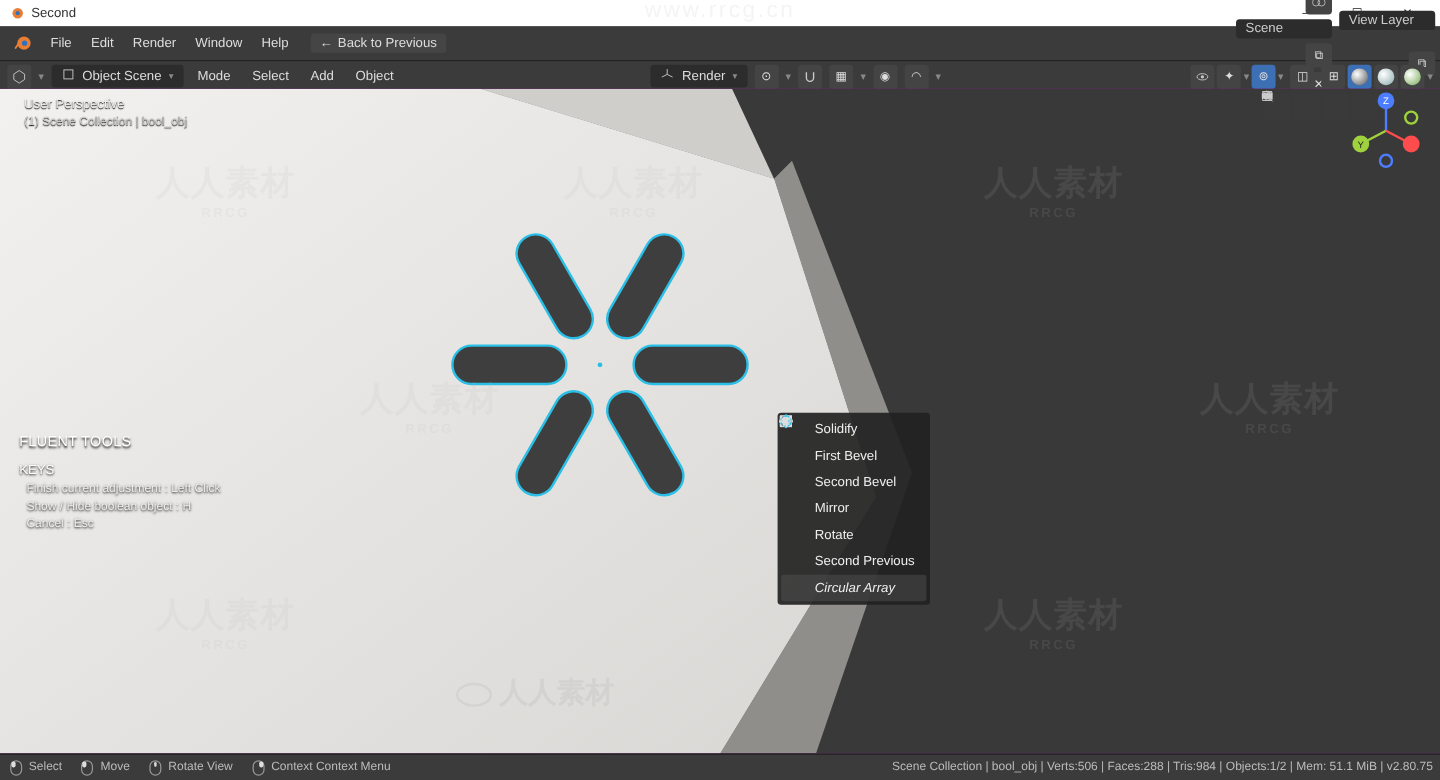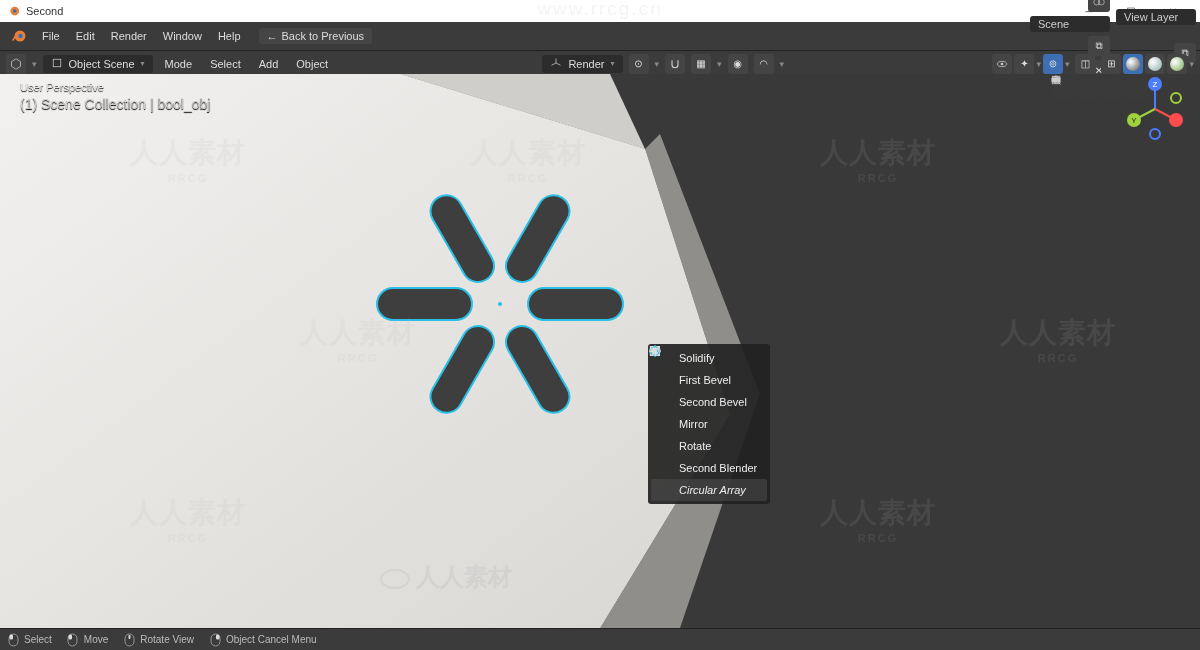--- a/index.html
+++ b/index.html
@@ -32,21 +32,21 @@
   .header2 .ico-btn { width: 20px; height: 20px; background: #444; border-radius: 3px; display: flex; align-items: center; justify-content: center; font-size: 10px; }
   .header2 .ico-btn.on { background: #3d6fb4; }
   .header2 .sphere-ico { width: 14px; height: 14px; border-radius: 50%; background: radial-gradient(circle at 35% 35%, #fff, #555); }
 
   
   .viewport { position: absolute; top: 74px; bottom: 22px; left: 0; right: 0; background: #a21caf; overflow: hidden; }
   .viewport svg { position: absolute; inset: 0; }
 
   
   .overlay-info { position: absolute; left: 20px; top: 6px; font-size: 11px; color: #eee; text-shadow: 0 1px 1px #000; line-height: 1.4; }
-  .overlay-info .row2 { font-size: 14px; color: #ccc; }
+  .overlay-info .row2 { font-size: 10px; color: #ccc; }
 
   
   .fluent-panel { position: absolute; left: 16px; top: 286px; font-size: 11px; color: #fff; text-shadow: 0 1px 2px #000; line-height: 1.45; }
   .fluent-panel .heading { font-size: 12px; font-weight: normal; margin-bottom: 8px; letter-spacing: 0.3px; }
   .fluent-panel .keys-hd { font-size: 11px; margin-top: 2px; }
   .fluent-panel .key-line { font-size: 10px; color: #eee; padding-left: 6px; }
 
   
   .ctx-popup { position: absolute; left: 648px; top: 270px; background: rgba(34,34,34,0.92); border-radius: 3px; padding: 3px; font-size: 11px; color: #eee; }
   .ctx-popup .row { display: flex; align-items: center; gap: 8px; padding: 3px 10px 3px 4px; border-radius: 2px; }
@@ -254,20 +254,27 @@
       </g>
       <circle cx="0" cy="0" r="2" fill="#2abfe6"></circle>
     </g>
   </svg>
 
   <div class="overlay-info">
     <div>User Perspective</div>
     <div class="row2">(1) Scene Collection | bool_obj</div>
   </div>
 
+  <div class="fluent-panel">
+    <div class="heading">FLUENT TOOLS</div>
+    <div class="keys-hd">KEYS</div>
+    <div class="key-line">Finish current adjustment : Left Click</div>
+    <div class="key-line">Show / Hide boolean object : H</div>
+    <div class="key-line">Cancel : Esc</div>
+  </div>
 
   <div class="ctx-popup">
     <div class="row">
       <span class="ico">
           <svg width="14" height="14" viewBox="0 0 16 16">
             <path d="M8 2 L8 14 M5 5 L8 2 L11 5 M5 11 L8 14 L11 11" stroke="#2abfe6" stroke-width="1.4" fill="none"></path>
           </svg>
         </span>
       <span>Solidify</span>
     </div>
@@ -308,21 +315,21 @@
         </span>
       <span>Rotate</span>
     </div>
     <div class="row">
       <span class="ico">
           <svg width="14" height="14" viewBox="0 0 16 16">
             <rect x="3" y="3" width="10" height="10" fill="none" stroke="#ddd" stroke-width="1.4"></rect>
             <rect x="6" y="6" width="4" height="4" fill="#ddd"></rect>
           </svg>
         </span>
-      <span>Second Blender</span>
+      <span>Second Previous</span>
     </div>
     <div class="row sel">
       <span class="ico">
           <svg width="14" height="14" viewBox="0 0 16 16">
             <circle cx="8" cy="8" r="5" fill="none" stroke="#2abfe6" stroke-width="1" stroke-dasharray="2 2"></circle>
             <circle cx="8" cy="3" r="1" fill="#2abfe6"></circle>
             <circle cx="12.3" cy="10.5" r="1" fill="#2abfe6"></circle>
             <circle cx="3.7" cy="10.5" r="1" fill="#2abfe6"></circle>
           </svg>
         </span>
@@ -410,16 +417,17 @@
       </span>
     <span>Rotate View</span>
   </div>
   <div class="sb-item">
     <span class="sb-ico">
         <svg width="11" height="14" viewBox="0 0 11 14">
           <rect x="1" y="1" width="9" height="12" rx="4.5" fill="none" stroke="#999"></rect>
           <rect x="6" y="1.5" width="3.5" height="5" rx="1.5" fill="#ddd"></rect>
         </svg>
       </span>
-    <span>Object Cancel Menu</span>
-  </div>
-  <span class="spacer"></span>
+    <span>Context Context Menu</span>
+  </div>
+  <span class="spacer"></span>
+  <div class="sb-item">Scene Collection | bool_obj | Verts:506 | Faces:288 | Tris:984 | Objects:1/2 | Mem: 51.1 MiB | v2.80.75</div>
 </div>
 
 </body></html>

